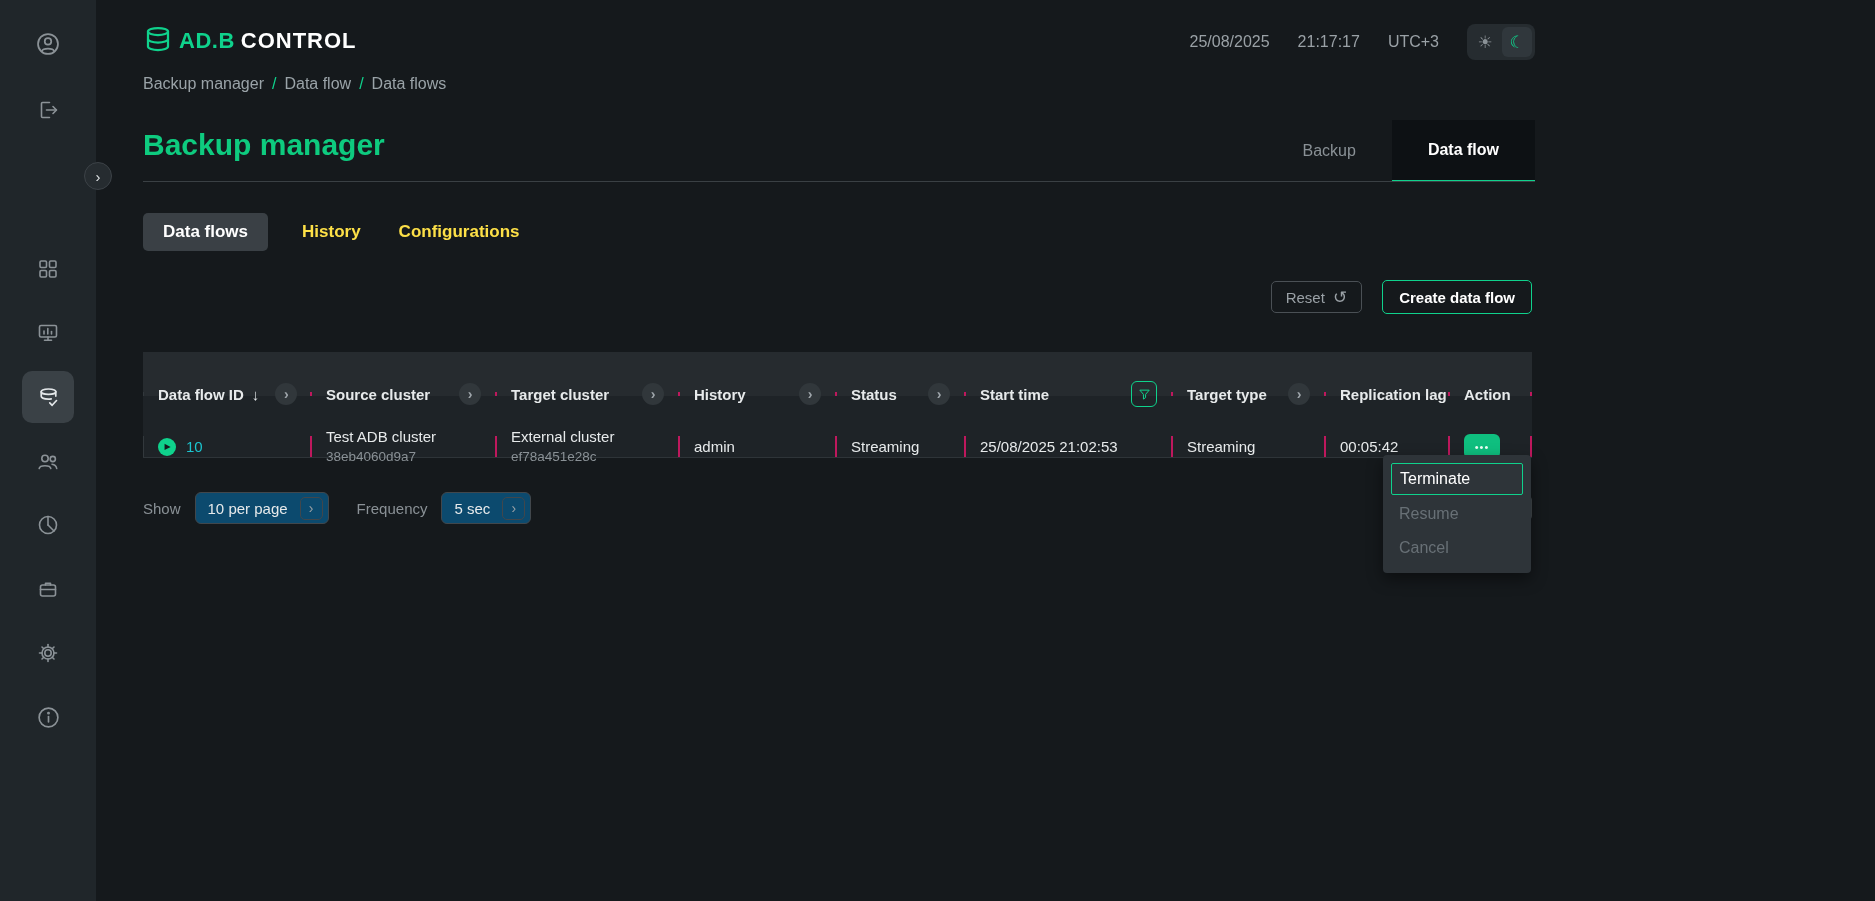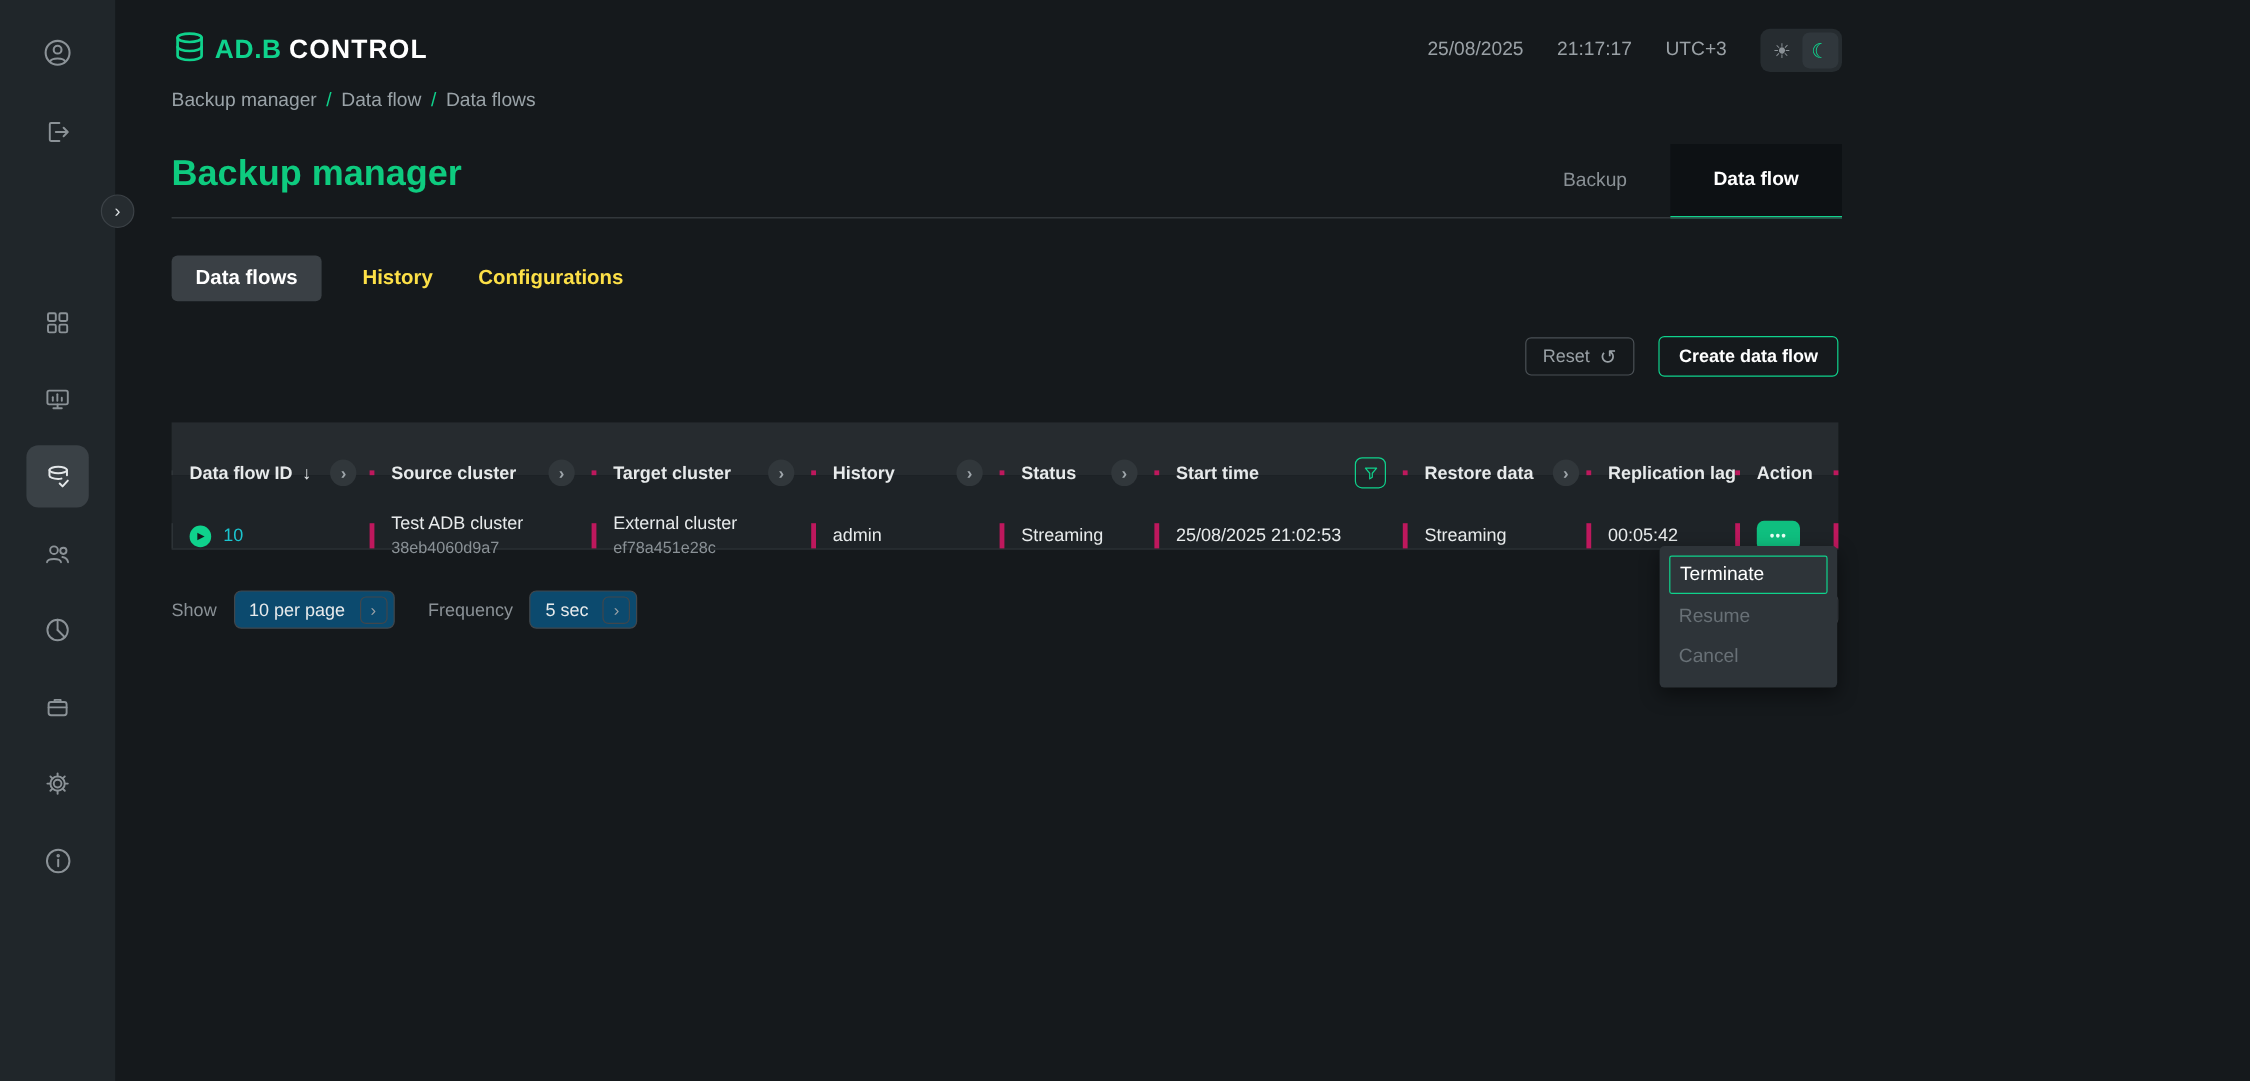--- a/index.html
+++ b/index.html
@@ -59,21 +59,21 @@
     border:1px solid #4a5055; border-radius:5px; color:#9aa1a6; font-size:15px; cursor:pointer; background:transparent;
   }
   .btn-create {
     display:flex; align-items:center; height:34px; padding:0 16px;
     border:1px solid #0fd28c; border-radius:5px; color:#ffffff; font-size:15px; font-weight:bold; cursor:pointer; background:transparent;
   }
   
   .table { position:absolute; left:143px; top:352px; width:1389px; font-size:15px; }
   .thead { display:flex; background:#262b2f; height:44px; }
   .trow  { display:flex; background:#1e2327; height:62px; border-bottom:1px solid #2e3438; }
-  .th, .td { display:flex; align-items:center; padding:0 14px; border-right:4px solid #be185d;margin-top:40px; }
+  .th, .td { display:flex; align-items:center; padding:0 14px; border-right:2px solid #be185d;margin-top:40px; }
   .th:first-child, .td:first-child { border-left:1px solid #32383c; }
   .th { font-weight:bold; color:#e7eaeb; gap:8px; }
   .th .lbl { white-space:nowrap; }
   .th .spacer { flex:1; }
   .c0{width:169px}.c1{width:185px}.c2{width:183px}.c3{width:157px}.c4{width:129px}
   .c5{width:207px}.c6{width:153px}.c7{width:124px}.c8{flex:1}
   .chev-circle {
     width:22px; height:22px; min-width:22px; border-radius:50%; background:#31373b;
     display:flex; align-items:center; justify-content:center; color:#9fa6ab; font-size:14px; cursor:pointer;
   }
@@ -303,21 +303,21 @@
       <div class="th c5">
         <span class="lbl">Start time</span>
           <span class="spacer"></span>
         <span class="filter-btn">
           <svg class="icon" width="15" height="15" viewBox="0 0 24 24">
             <path d="M4.5 5h15l-5.8 6.8v5.2l-3.4 2.3v-7.5z"></path>
           </svg>
         </span>
       </div>
       <div class="th c6">
-        <span class="lbl">Restore data</span>
+        <span class="lbl">Target type</span>
           <span class="spacer"></span>
         <span class="chev-circle">›</span>
       </div>
       <div class="th c7">
         <span class="lbl">Replication lag</span>
       </div>
       <div class="th c8">
         <span class="lbl">Action</span>
       </div>
     </div>

